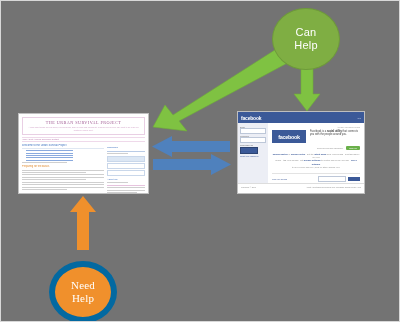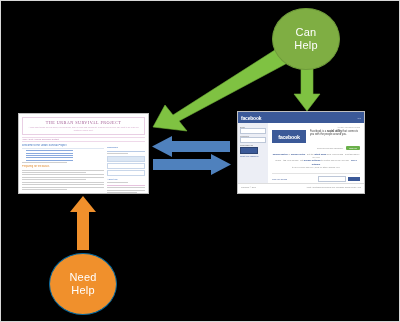--- a/index.html
+++ b/index.html
@@ -7,21 +7,21 @@
     padding: 0;
     background: #ffffff;
   }
   body {
     font-family: "Liberation Sans", sans-serif;
   }
   #canvas {
     position: relative;
     width: 400px;
     height: 322px;
-    background: #000000;
+    background: #737373;
     border: 1px solid #d8d8d8;
     box-sizing: border-box;
     overflow: hidden;
   }
 
   
   .circle {
     position: absolute;
     border-radius: 50%;
     display: flex;
@@ -35,25 +35,26 @@
     letter-spacing: .2px;
   }
   #can-help-node {
     left: 271px; top: 7px;
     width: 68px; height: 62px;
     background: #7FAE43;
     border: 1px solid #6e9a3a;
     box-sizing: border-box;
   }
   #need-help-node {
-    left: 48px; top: 252px;
+    left: 48px; top: 260px;
     width: 68px; height: 62px;
     background: #F0902C;
-    border: 1px solid #0369a1;
-    box-sizing: border-box;
+    border: 6px solid #0369a1;
+    box-sizing: border-box;
+    font-family: Liberation Serif, serif;
   }
 
   
   #arrow-layer {
     position: absolute;
     left: 0; top: 0;
     width: 400px; height: 322px;
   }
 
   

